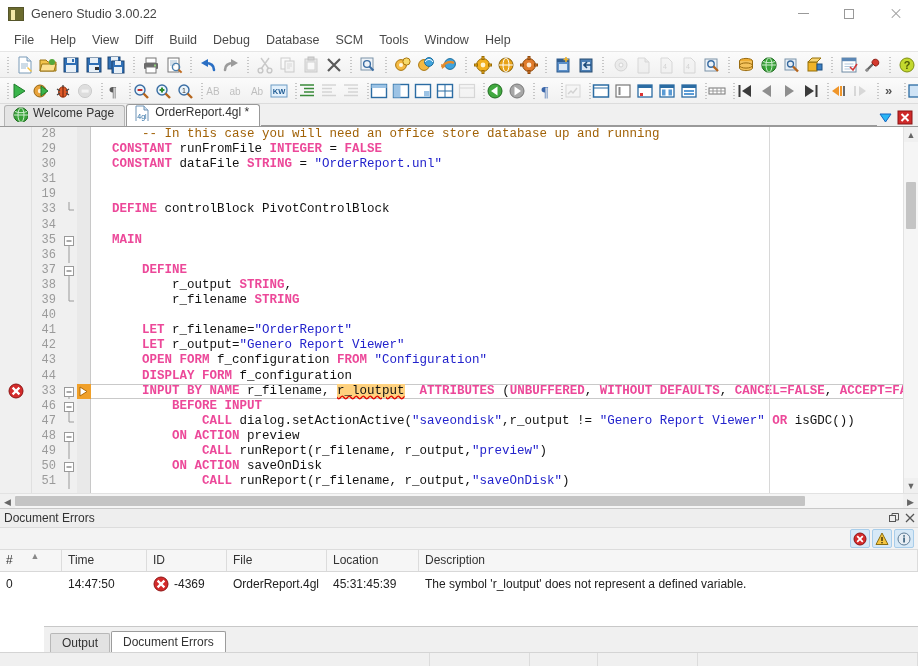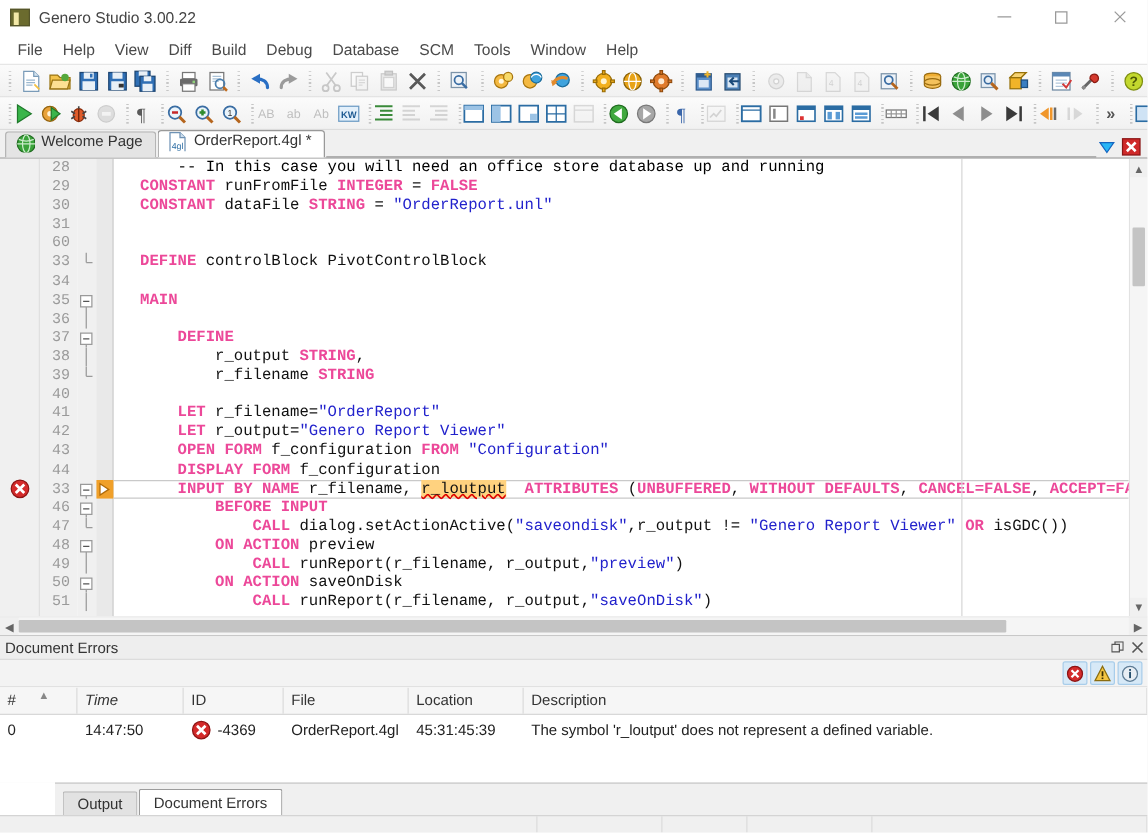--- a/index.html
+++ b/index.html
@@ -100,21 +100,21 @@
   .bm-col { width: 14px; background:#e9e9e9; border-right:1px solid #c8c8c8; flex:none; position:relative;}
   .code-area { flex:1; position:relative; overflow:hidden; background:#fff; }
   .code-lines {
     font-family:"Liberation Mono", monospace; font-size:12.5px;
     white-space:pre; color:#111; padding-left:6px;
   }
   .ln { height: 15.1px; line-height:15.1px; }
   .gutter-num .ln { line-height:15.1px; }
   .kw   { color:#ec4899; font-weight:bold; }
   .str  { color:#2222cc; }
-  .cmt  { color:#000000; }
+  .cmt  { color:#a16207; }
   .plain{ color:#111; }
   .err-token { background:#ffd27f; text-decoration: underline wavy #d00; }
   .margin-line { position:absolute; top:0; bottom:0; left:678px; width:1px; background:#d8d8d8; }
 
   
   .vsb { width:15px; background:#f5f5f5; border-left:1px solid #e2e2e2; flex:none; display:flex; flex-direction:column; }
   .sb-btn { height:15px; display:flex; align-items:center; justify-content:center; color:#666; font-size:9px; background:#f0f0f0; }
   .sb-track { flex:1; position:relative; background:#f5f5f5; }
   .sb-thumb { position:absolute; left:2px; right:2px; background:#c4c4c4; border-radius:1px; }
   .hsb { height:15px; display:flex; background:#f5f5f5; border-top:1px solid #e2e2e2; }
@@ -748,21 +748,21 @@
           <div class="ln" style="position: relative;"></div>
           <div class="ln" style="position: relative;"></div>
           <div class="ln" style="position: relative;"></div>
           <div class="ln" style="position: relative;"></div>
         </div>
       <div class="gutter-num" id="gutter">
           <div class="ln">28</div>
           <div class="ln">29</div>
           <div class="ln">30</div>
           <div class="ln">31</div>
-          <div class="ln">60</div>
+          <div class="ln">19</div>
           <div class="ln">33</div>
           <div class="ln">34</div>
           <div class="ln">35</div>
           <div class="ln">36</div>
           <div class="ln">37</div>
           <div class="ln">38</div>
           <div class="ln">39</div>
           <div class="ln">40</div>
           <div class="ln">41</div>
           <div class="ln">42</div>
@@ -952,21 +952,21 @@
         <svg width="14" height="14" viewBox="0 0 14 14">
             <circle cx="7" cy="7" r="6" fill="#e8eef4" stroke="#5f7d96"></circle>
             <rect x="6.3" y="5.5" width="1.5" height="5" fill="#26506e"></rect>
             <rect x="6.3" y="3.2" width="1.5" height="1.5" fill="#26506e"></rect>
           </svg>
       </div>
     </div>
     <div class="tbl">
       <div class="tbl-head" id="errhead">
           <div class="th" style="width: 62px;"><span>#</span><span class="sortarrow">▲</span></div>
-          <div class="th" style="width: 85px; font-style: italic;"><span>Time</span></div>
+          <div class="th" style="width: 85px;"><span>Time</span></div>
           <div class="th" style="width: 80px;"><span>ID</span></div>
           <div class="th" style="width: 100px;"><span>File</span></div>
           <div class="th" style="width: 92px;"><span>Location</span></div>
           <div class="th" style="width: 399px; flex: 1 1 0%;"><span>Description</span></div>
         </div>
       <div id="errbody">
           <div class="tbl-row">
             <div class="td" style="width: 62px;">
               <span>0</span>
             </div>

